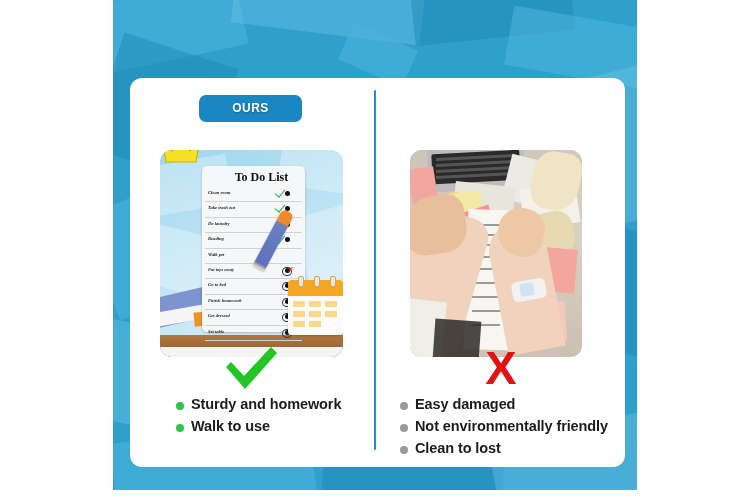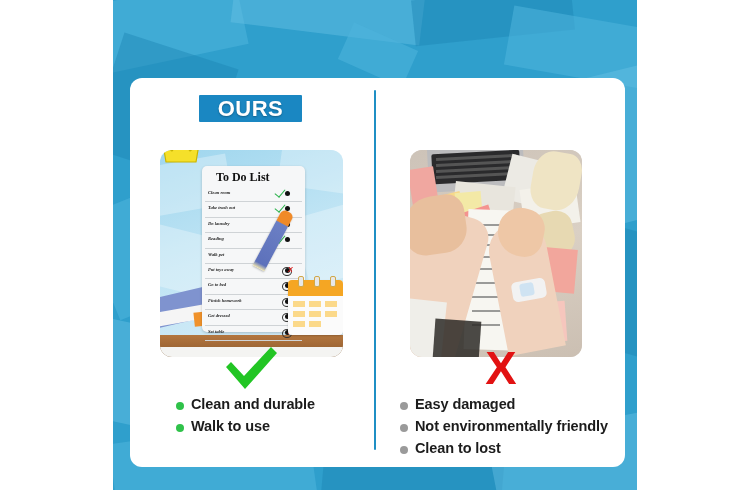--- a/index.html
+++ b/index.html
@@ -33,21 +33,21 @@
 
   
   .card{
     position:absolute;left:130px;top:78px;width:495px;height:389px;
     background:#ffffff;border-radius:12px;
   }
 
   
   .badge{
     position:absolute;top:95px;height:27px;line-height:27px;
-    border-radius:1px;color:#ffffff;font-weight:bold;font-size:22px;
+    border-radius:7px;color:#ffffff;font-weight:bold;font-size:12px;
     text-align:center;letter-spacing:.5px;
     text-shadow:0 1px 2px rgba(0,0,0,.30);
   }
   .badge-ours{left:199px;width:103px;background:#1a87c2;}
   .badge-others{left:447px;width:104px;background:#949494;}
 
   
   .divider{
     position:absolute;left:374px;top:90px;width:2px;height:360px;
     background:#1f8fc4;border-radius:1px;
@@ -59,21 +59,21 @@
     border-radius:12px;overflow:hidden;
     background:linear-gradient(160deg,#9fd6ee 0%,#bfe4f4 45%,#d9eef8 100%);
   }
   .prodimg .paperTex{position:absolute;background:#ffffff;opacity:.30;}
   .board{
     position:absolute;left:42px;top:16px;width:103px;height:166px;
     background:#f6f7f8;border-radius:5px;
     box-shadow:0 1px 3px rgba(0,0,0,.20);
   }
   .board-title{
-    position:absolute;left:14px;top:4px;width:103px;
+    position:absolute;left:8px;top:4px;width:103px;text-align:center;
     font-family:"Liberation Serif", serif;font-size:12px;font-weight:bold;color:#111;
   }
   .rows{position:absolute;left:3px;top:21px;width:97px;}
   .row{position:relative;height:14.4px;border-bottom:1px solid #cfd3d6;}
   .row .txt{
     position:absolute;left:3px;top:3px;font-size:4.6px;font-style:italic;
     font-weight:bold;color:#222;white-space:nowrap;
     font-family:"Liberation Serif", serif;
   }
   .row .mk{position:absolute;right:2px;top:1px;width:26px;height:12px;}
@@ -332,21 +332,21 @@
   <div class="check">
     <svg width="58" height="46" viewBox="0 0 58 46">
       <path d="M4 22 L9 17 L22 31 L49 2 L55 8 L23 44 Z" fill="#22c524"></path>
     </svg>
   </div>
   <div class="redx">X</div>
 
   <div class="blist left">
       <div class="bullet">
         <span class="bdot g"></span>
-        <span class="btxt">Clean and durable</span>
+        <span class="btxt">Sturdy and homework</span>
       </div>
       <div class="bullet">
         <span class="bdot g"></span>
         <span class="btxt">Walk to use</span>
       </div>
     </div>
   <div class="blist right">
       <div class="bullet">
         <span class="bdot s"></span>
         <span class="btxt">Easy damaged</span>

